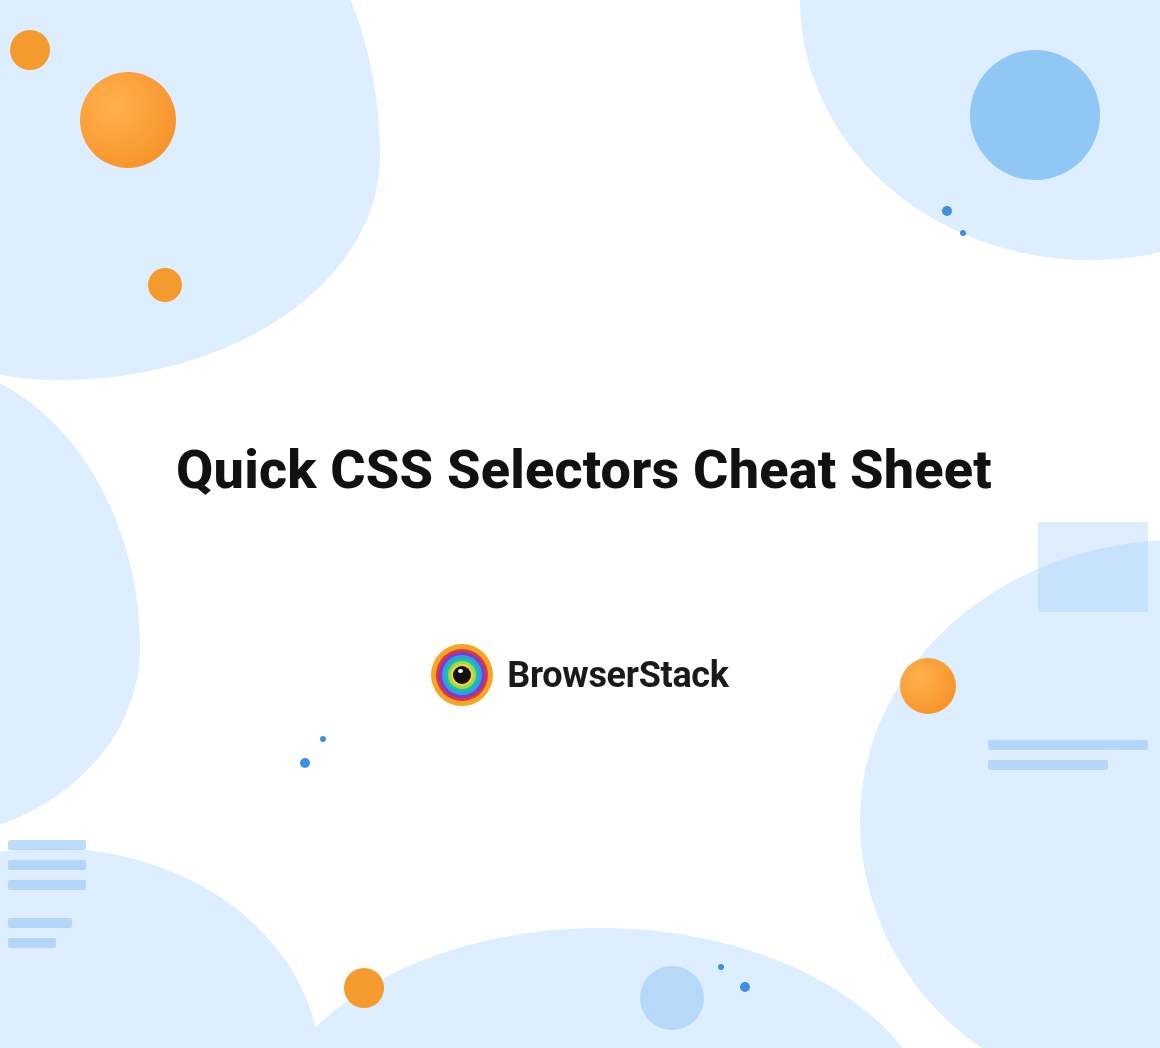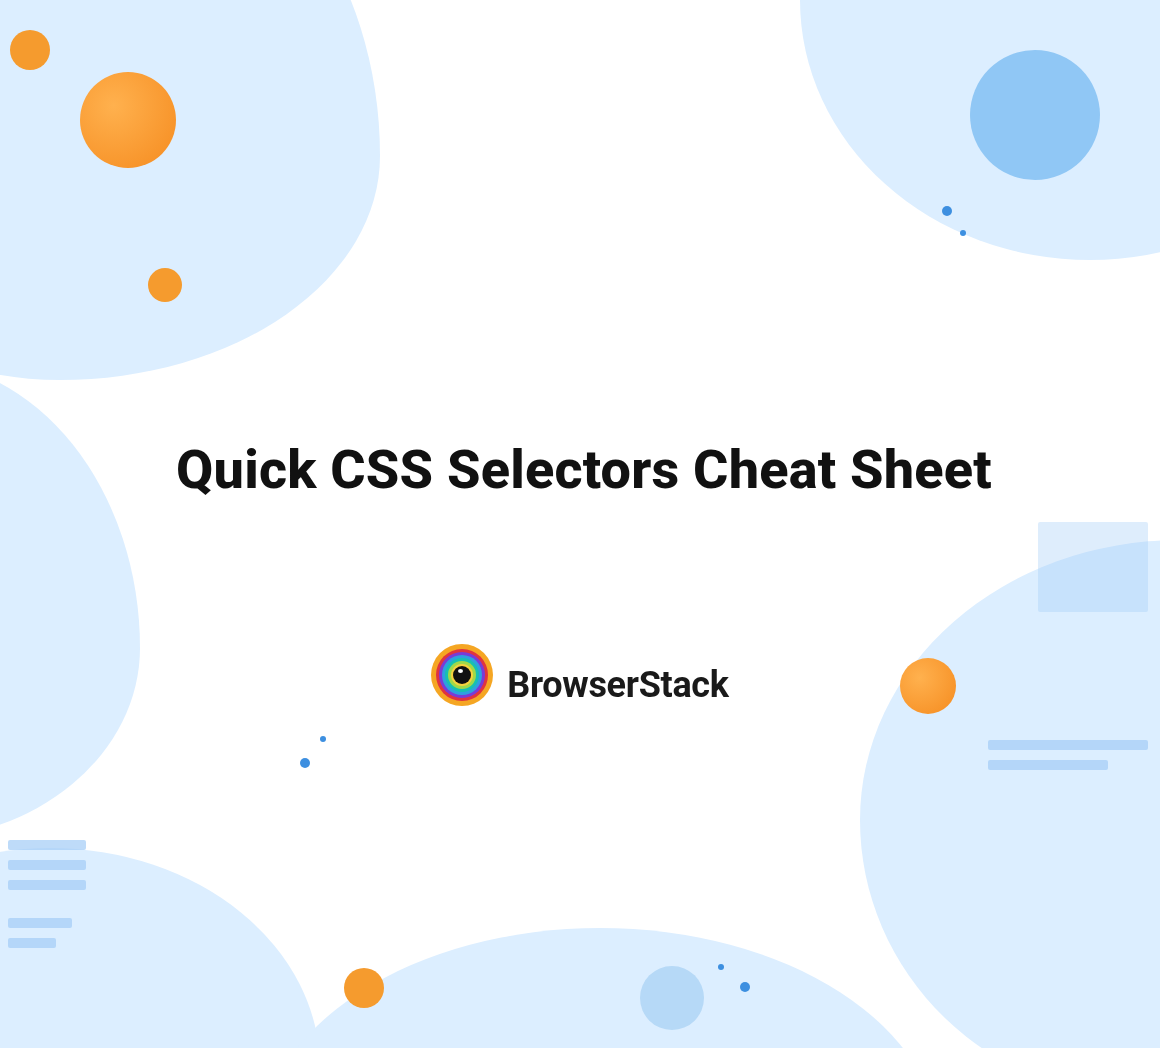--- a/index.html
+++ b/index.html
@@ -106,21 +106,21 @@
     margin-left: 8px;
   }
 
   
   .brand {
     position: absolute;
     top: 644px;
     left: 0;
     right: 0;
     display: flex;
-    align-items: flex-end;
+    align-items: center;
     justify-content: center;
     gap: 14px;
   }
   .brand-name {
     font-size: 36px;
     font-weight: 700;
     color: #1a1a1a;
     letter-spacing: -0.3px;
   }
   .brand-logo {

